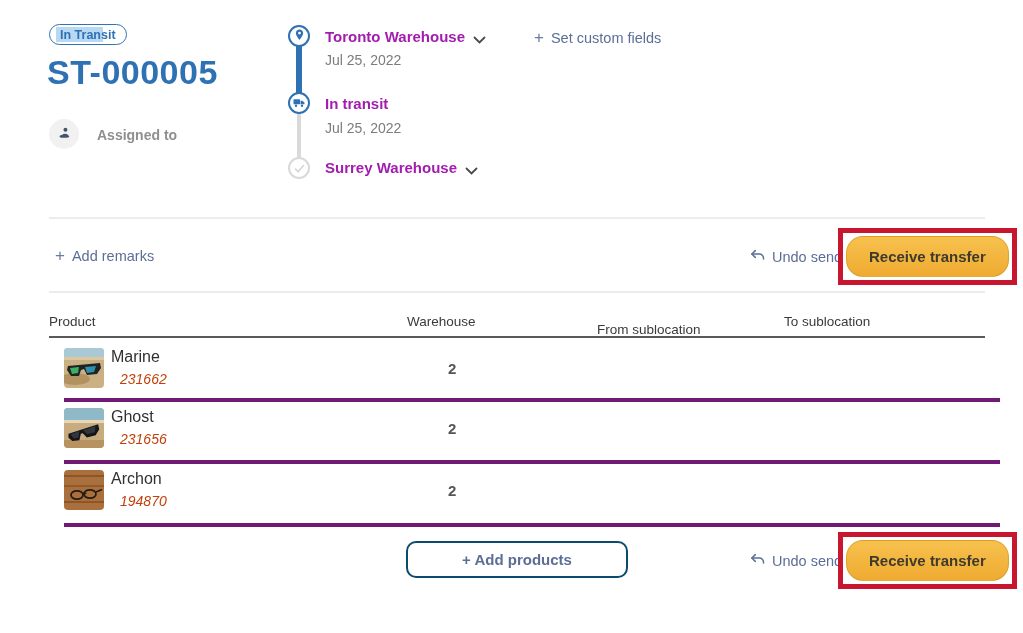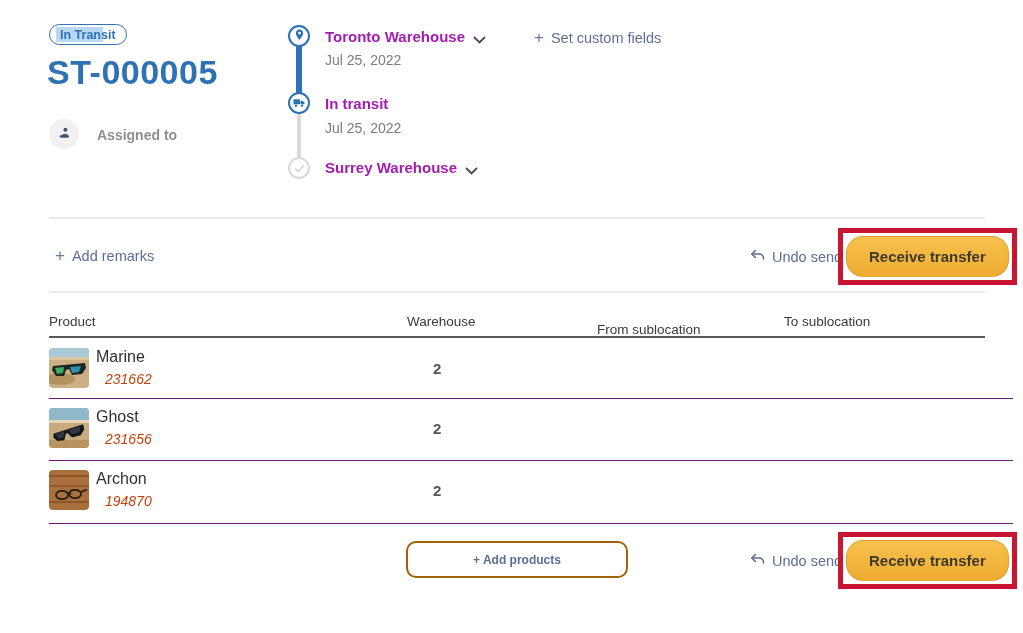--- a/index.html
+++ b/index.html
@@ -38,29 +38,29 @@
   
   .annotation{border:5px solid #c81530;padding:3px;}
   .btn-amber{height:41px;padding:0 22px;border-radius:17px;border:1px solid rgba(160,110,0,.25);
              background:linear-gradient(180deg,#f7c14e 0%,#efab31 100%);
              font-size:15px;font-weight:bold;color:#3e3a2e;cursor:pointer;
              font-family:"Liberation Sans","DejaVu Sans",sans-serif;white-space:nowrap;}
 
   
   .th{font-size:13.5px;color:#3a3a3a;}
   .head-rule{left:49px;top:336px;width:936px;height:2px;background:#5a5a5a;}
-  .row{left:49px;width:936px;border-bottom:1px solid #701a75;cursor:pointer;padding-left:28px;}
+  .row{left:64px;width:936px;border-bottom:4px solid #701a75;cursor:pointer;}
   .thumb{position:absolute;left:0;top:10px;width:40px;height:40px;border-radius:4px;overflow:hidden;}
   .pname{position:absolute;left:47px;top:10px;font-size:16px;color:#303030;}
   .psku{position:absolute;left:56px;top:33px;font-size:14px;font-style:italic;color:#c2410c;}
   .pqty{position:absolute;left:384px;top:22px;font-size:15px;font-weight:bold;color:#555;}
   .pcell{position:absolute;top:22px;font-size:14px;color:#555;}
 
-  .btn-outline{left:406px;top:541px;width:222px;height:37px;border:2px solid #a16207;border-radius:10px;
-               background:#fff;color:#5b6f96;font-size:12px;font-weight:bold;cursor:pointer;
+  .btn-outline{left:406px;top:541px;width:222px;height:37px;border:2px solid #0c4a6e;border-radius:10px;
+               background:#fff;color:#5b6f96;font-size:15px;font-weight:bold;cursor:pointer;
                font-family:"Liberation Sans","DejaVu Sans",sans-serif;}
 </style>
 </head>
 <body>
 
 <div class="page">
 
   <div class="abs badge">
     <span class="hl"></span>
     <span class="txt">In Transit</span>

